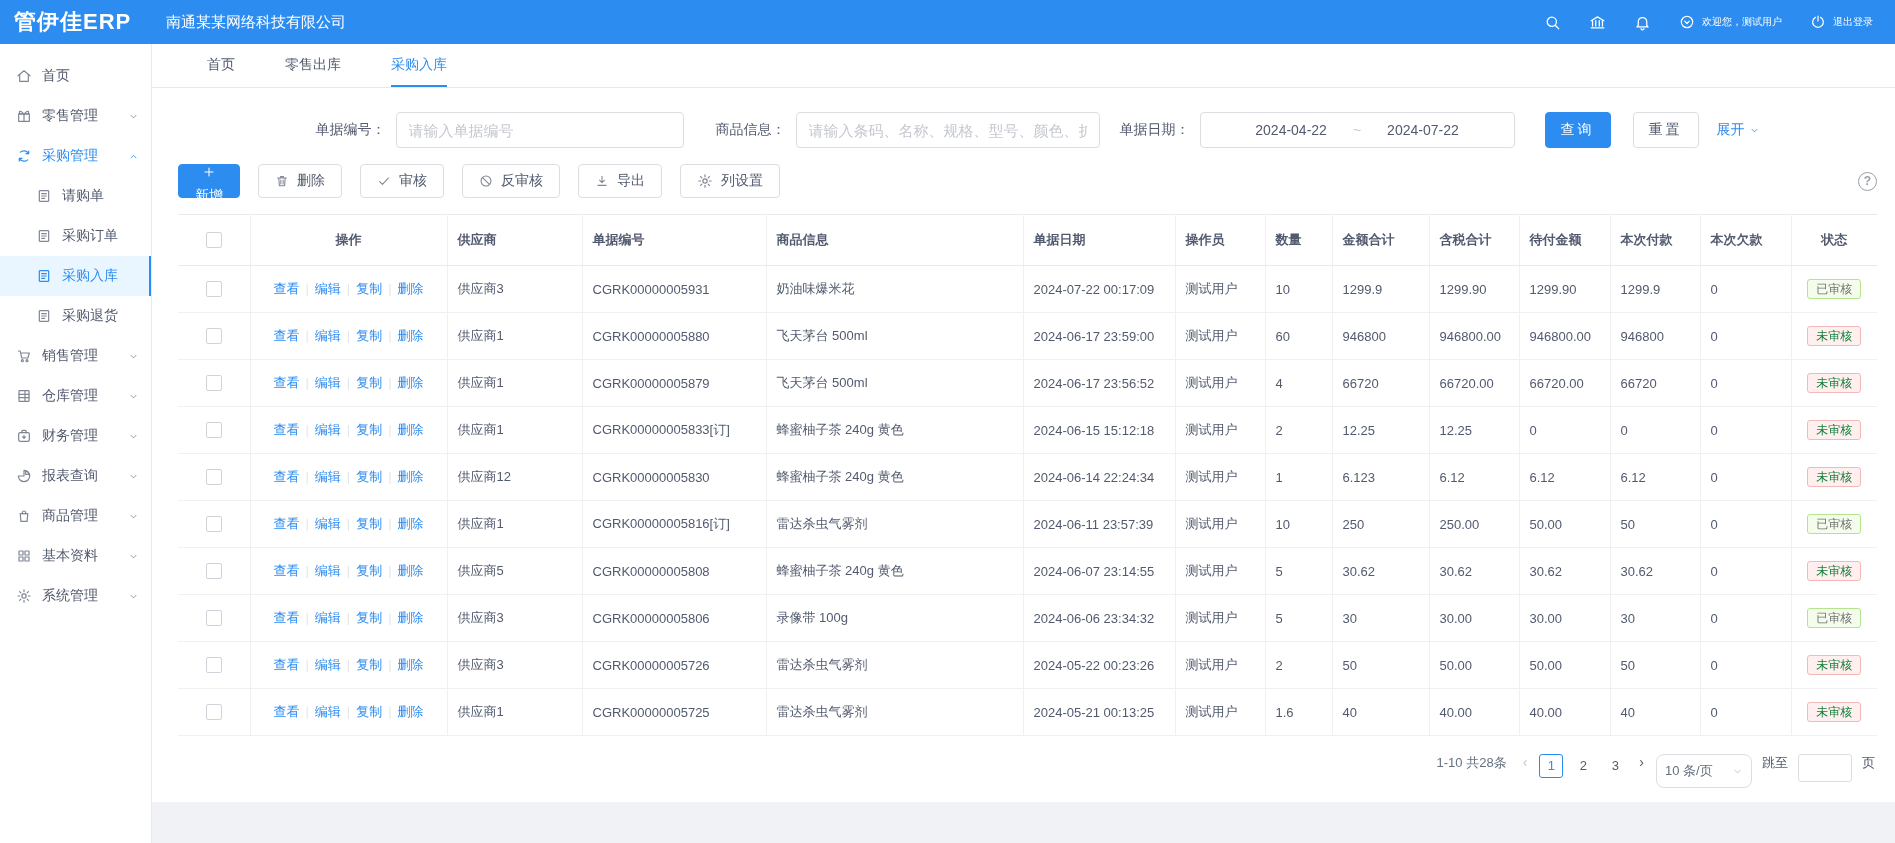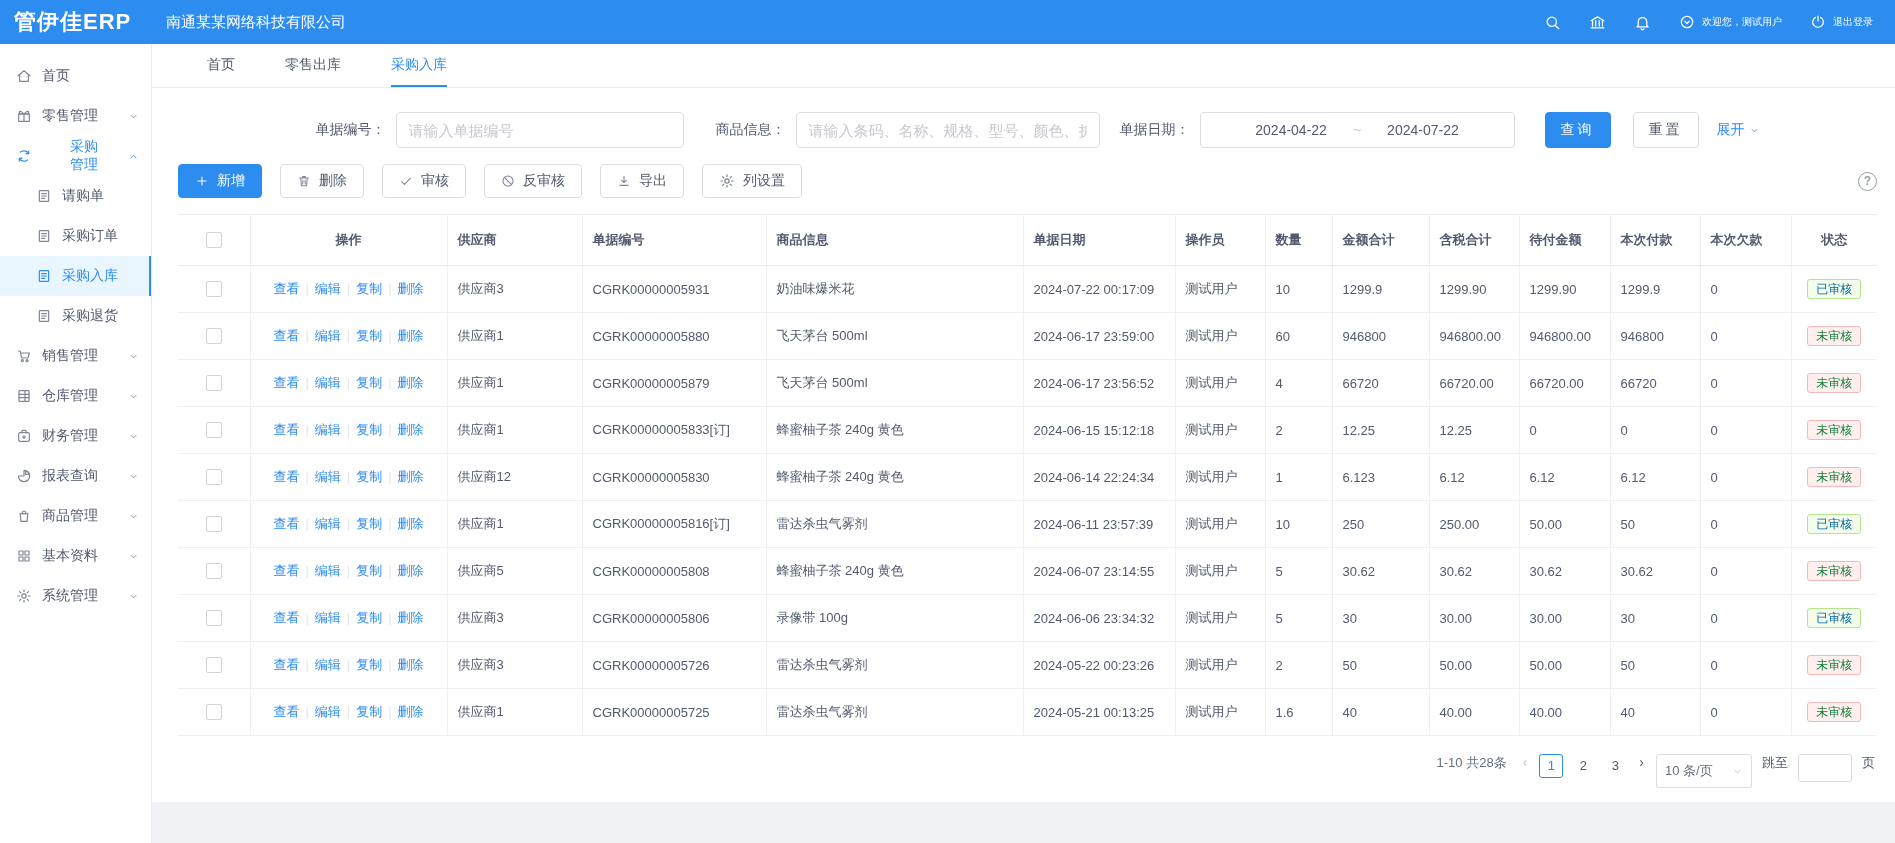--- a/index.html
+++ b/index.html
@@ -15,21 +15,21 @@
   .topbar-right .icon { color:#fff; cursor:pointer; }
   .top-group { display:flex; align-items:center; gap:7px; cursor:pointer; }
 
   
   .layout { display:flex; height:799px; }
   .sidebar { width:152px; background:#fff; border-right:1px solid #e8eaec; padding-top:12px; flex:none; }
   .side-item { height:40px; display:flex; align-items:center; padding:0 10px 0 16px; font-size:14px; color:#515a6e; cursor:pointer; position:relative; }
   .side-item .icon { color:#808695; margin-right:10px; flex:none; }
   .side-item .chev { margin-left:auto; margin-right:2px; color:#808695; }
   .side-item.sub { padding-left:36px; }
-  .side-item.highlight, .side-item.highlight .icon { color:#2d8cf0;gap:28px; }
+  .side-item.highlight, .side-item.highlight .icon { color:#2d8cf0; }
   .side-item.active { background:#eaf6ff; color:#2d8cf0; border-right:2px solid #2d8cf0; }
   .side-item.active .icon { color:#2d8cf0; }
 
   .main { flex:1; display:flex; flex-direction:column; background:#f0f2f5; min-width:0; }
 
   
   .tabbar { height:44px; background:#fff; border-bottom:1px solid #e8eaec; display:flex; align-items:stretch; padding-left:30px; flex:none; }
   .tab { margin:0 25px; font-size:14px; color:#515a6e; display:flex; align-items:center; cursor:pointer; border-bottom:2px solid transparent; }
   .tab.active { color:#2d8cf0; border-bottom-color:#2d8cf0; }
 
@@ -44,45 +44,45 @@
   .prod-input { width:304px; margin-right:20px; }
   .date-box { width:315px; height:36px; border:1px solid #dcdee2; border-radius:4px; margin-left:10px; display:flex; align-items:center; justify-content:center; gap:26px; font-size:14px; color:#515a6e; margin-right:30px; cursor:pointer; }
   .btn { height:36px; border-radius:4px; border:1px solid #dcdee2; background:#fff; font-size:14px; color:#515a6e; padding:0 15px; cursor:pointer; font-family:inherit; letter-spacing:3px; }
   .btn-primary { background:#2d8cf0; border-color:#2d8cf0; color:#fff; }
   .query-btn { margin-right:22px; }
   .expand-link { color:#2d8cf0; margin-left:18px; display:flex; align-items:center; gap:4px; cursor:pointer; }
 
   .toolbar-row { display:flex; align-items:center; gap:18px; margin-top:16px; }
   .tbtn { height:34px; border:1px solid #dcdee2; background:#fff; border-radius:4px; display:flex; align-items:center; gap:8px; padding:0 16px; font-size:14px; color:#515a6e; cursor:pointer; }
   .tbtn .icon { color:#808695; }
-  .tbtn.primary { background:#2d8cf0; border-color:#2d8cf0; color:#fff; }
+  .tbtn.primary { background:#2d8cf0; border-color:#2d8cf0; color:#fff;flex-direction:column; }
   .tbtn.primary .icon { color:#fff; }
   .help { margin-left:auto; width:19px; height:19px; border:1.5px solid #9aa0aa; border-radius:50%; color:#9aa0aa; font-size:12px; font-weight:bold; display:flex; align-items:center; justify-content:center; cursor:pointer; }
 
   
   table { margin-top:16px; width:1699px; border-collapse:collapse; table-layout:fixed; font-size:13px; }
   th { height:42px; font-weight:bold; color:#515a6e; text-align:left; padding:16px 10px; border-top:1px solid #e8eaec; border-bottom:1px solid #e8eaec; border-right:1px solid #eef0f2; background:#fff; white-space:nowrap; }
   th:last-child, td:last-child { border-right:none; }
   td { height:47px; color:#515a6e; padding:0 10px; border-bottom:1px solid #eef0f2; border-right:1px solid #eef0f2; white-space:nowrap; overflow:hidden; text-overflow:ellipsis; }
   th.center, td.center { text-align:center; }
   .checkbox { display:inline-block; width:16px; height:16px; border:1px solid #cfd3da; border-radius:2px; background:#fff; vertical-align:middle; cursor:pointer; }
   .act-link { color:#2d8cf0; cursor:pointer; }
   .act-sep { color:#e3e6eb; margin:0 6px; }
   .badge { display:inline-block; font-size:12px; padding:3px 8px; border-radius:3px; line-height:1; }
-  .badge.approved { color:#0369a1; background:#f4fcec; border:1px solid #b4e48e; }
+  .badge.approved { color:#737373; background:#f4fcec; border:1px solid #b4e48e; }
   .badge.pending  { color:#15803d; background:#ffefef; border:1px solid #f3b9b9; }
 
   
   .pagination { display:flex; align-items:flex-start; justify-content:flex-end; gap:10px; margin-top:18px; font-size:13px; color:#515a6e; padding-right:2px; }
   .pg-summary { margin-right:4px; color:#657180; }
   .pg-arrow { font-size:14px; color:#515a6e; cursor:pointer; padding:0 2px; }
   .pg-arrow.disabled { color:#c5c8ce; cursor:default; }
   .pg-num { min-width:24px; height:24px; line-height:22px; text-align:center; border:1px solid transparent; border-radius:3px; cursor:pointer; }
   .pg-num.active { border-color:#2d8cf0; color:#2d8cf0; background:#fff; }
-  .pg-size { width:96px; height:28px; border:1px solid #dcdee2; border-radius:3px; display:flex; align-items:center; justify-content:space-between; padding:16px 8px; color:#657180; cursor:pointer; }
+  .pg-size { width:96px; height:28px; border:1px solid #dcdee2; border-radius:8px; display:flex; align-items:center; justify-content:space-between; padding:16px 8px; color:#657180; cursor:pointer; }
   .pg-size .icon { color:#b5b9c0; }
   .pg-jump-input { width:54px; height:28px; border:1px solid #dcdee2; border-radius:3px; outline:none; padding:0 6px; font-family:inherit; }
 </style>
 </head>
 <body>
 
 <div class="topbar">
   <div class="logo">管伊佳ERP</div>
   <div class="company">南通某某网络科技有限公司</div>
   <div class="topbar-right">

